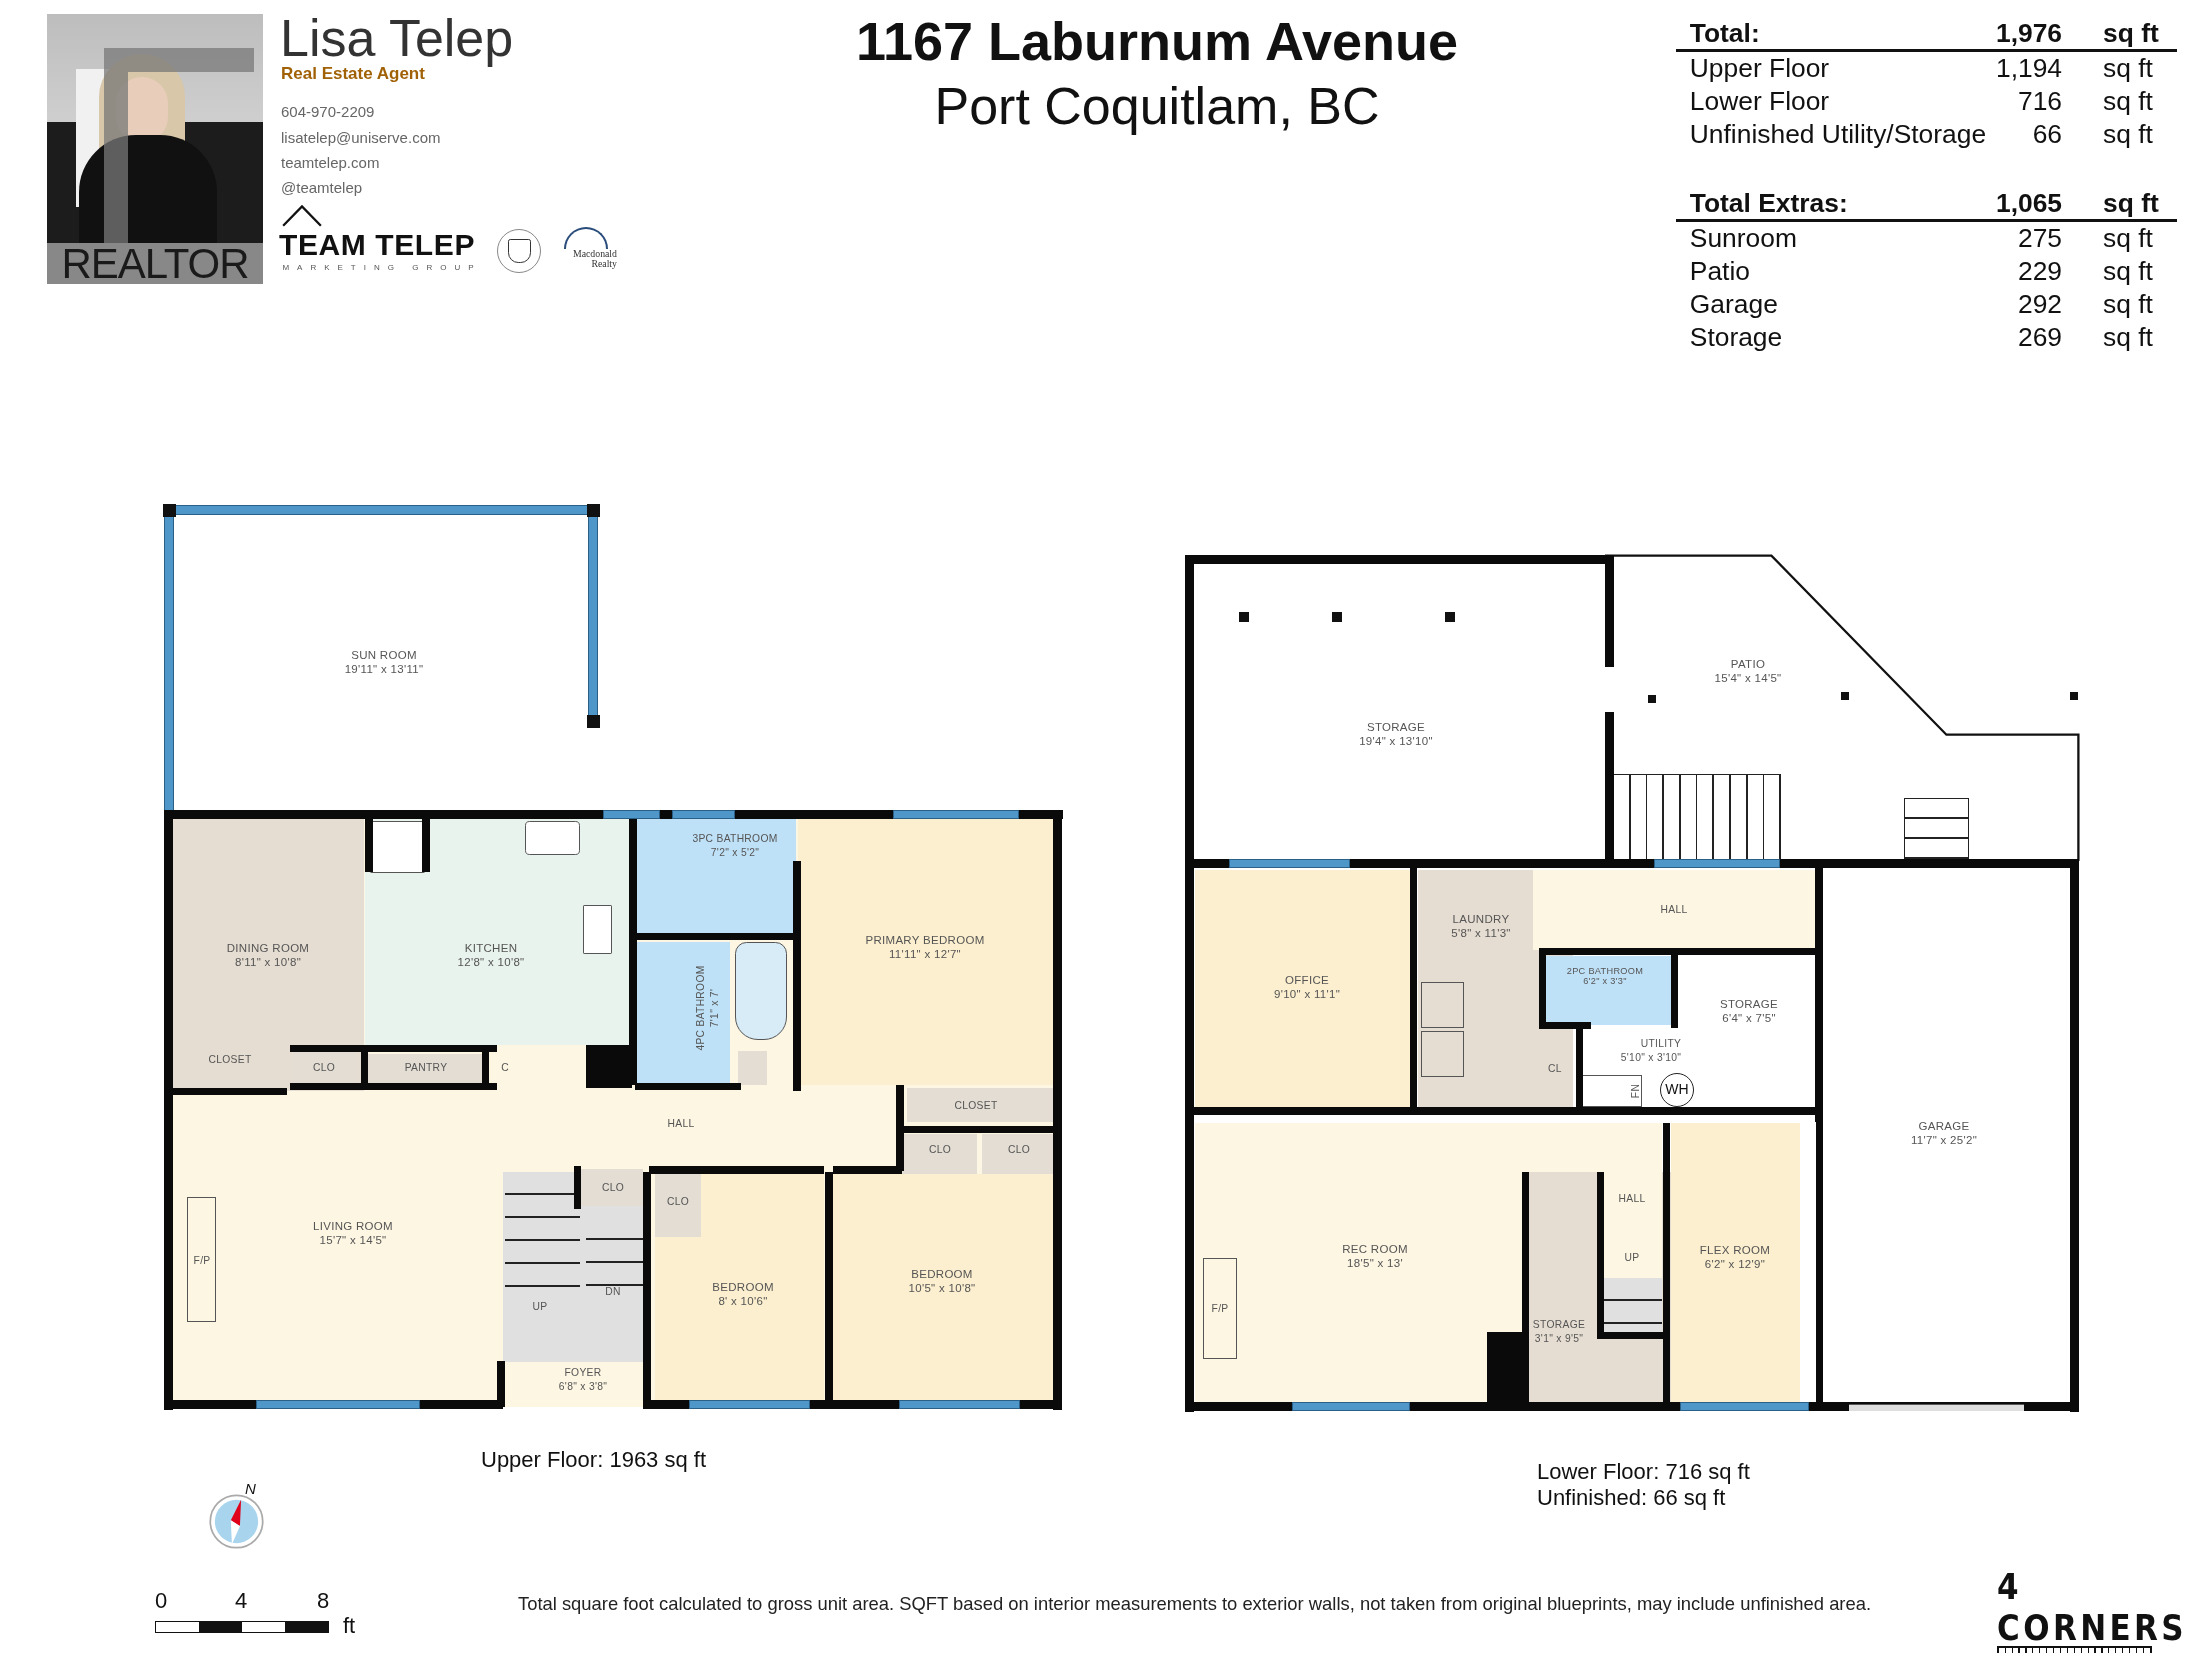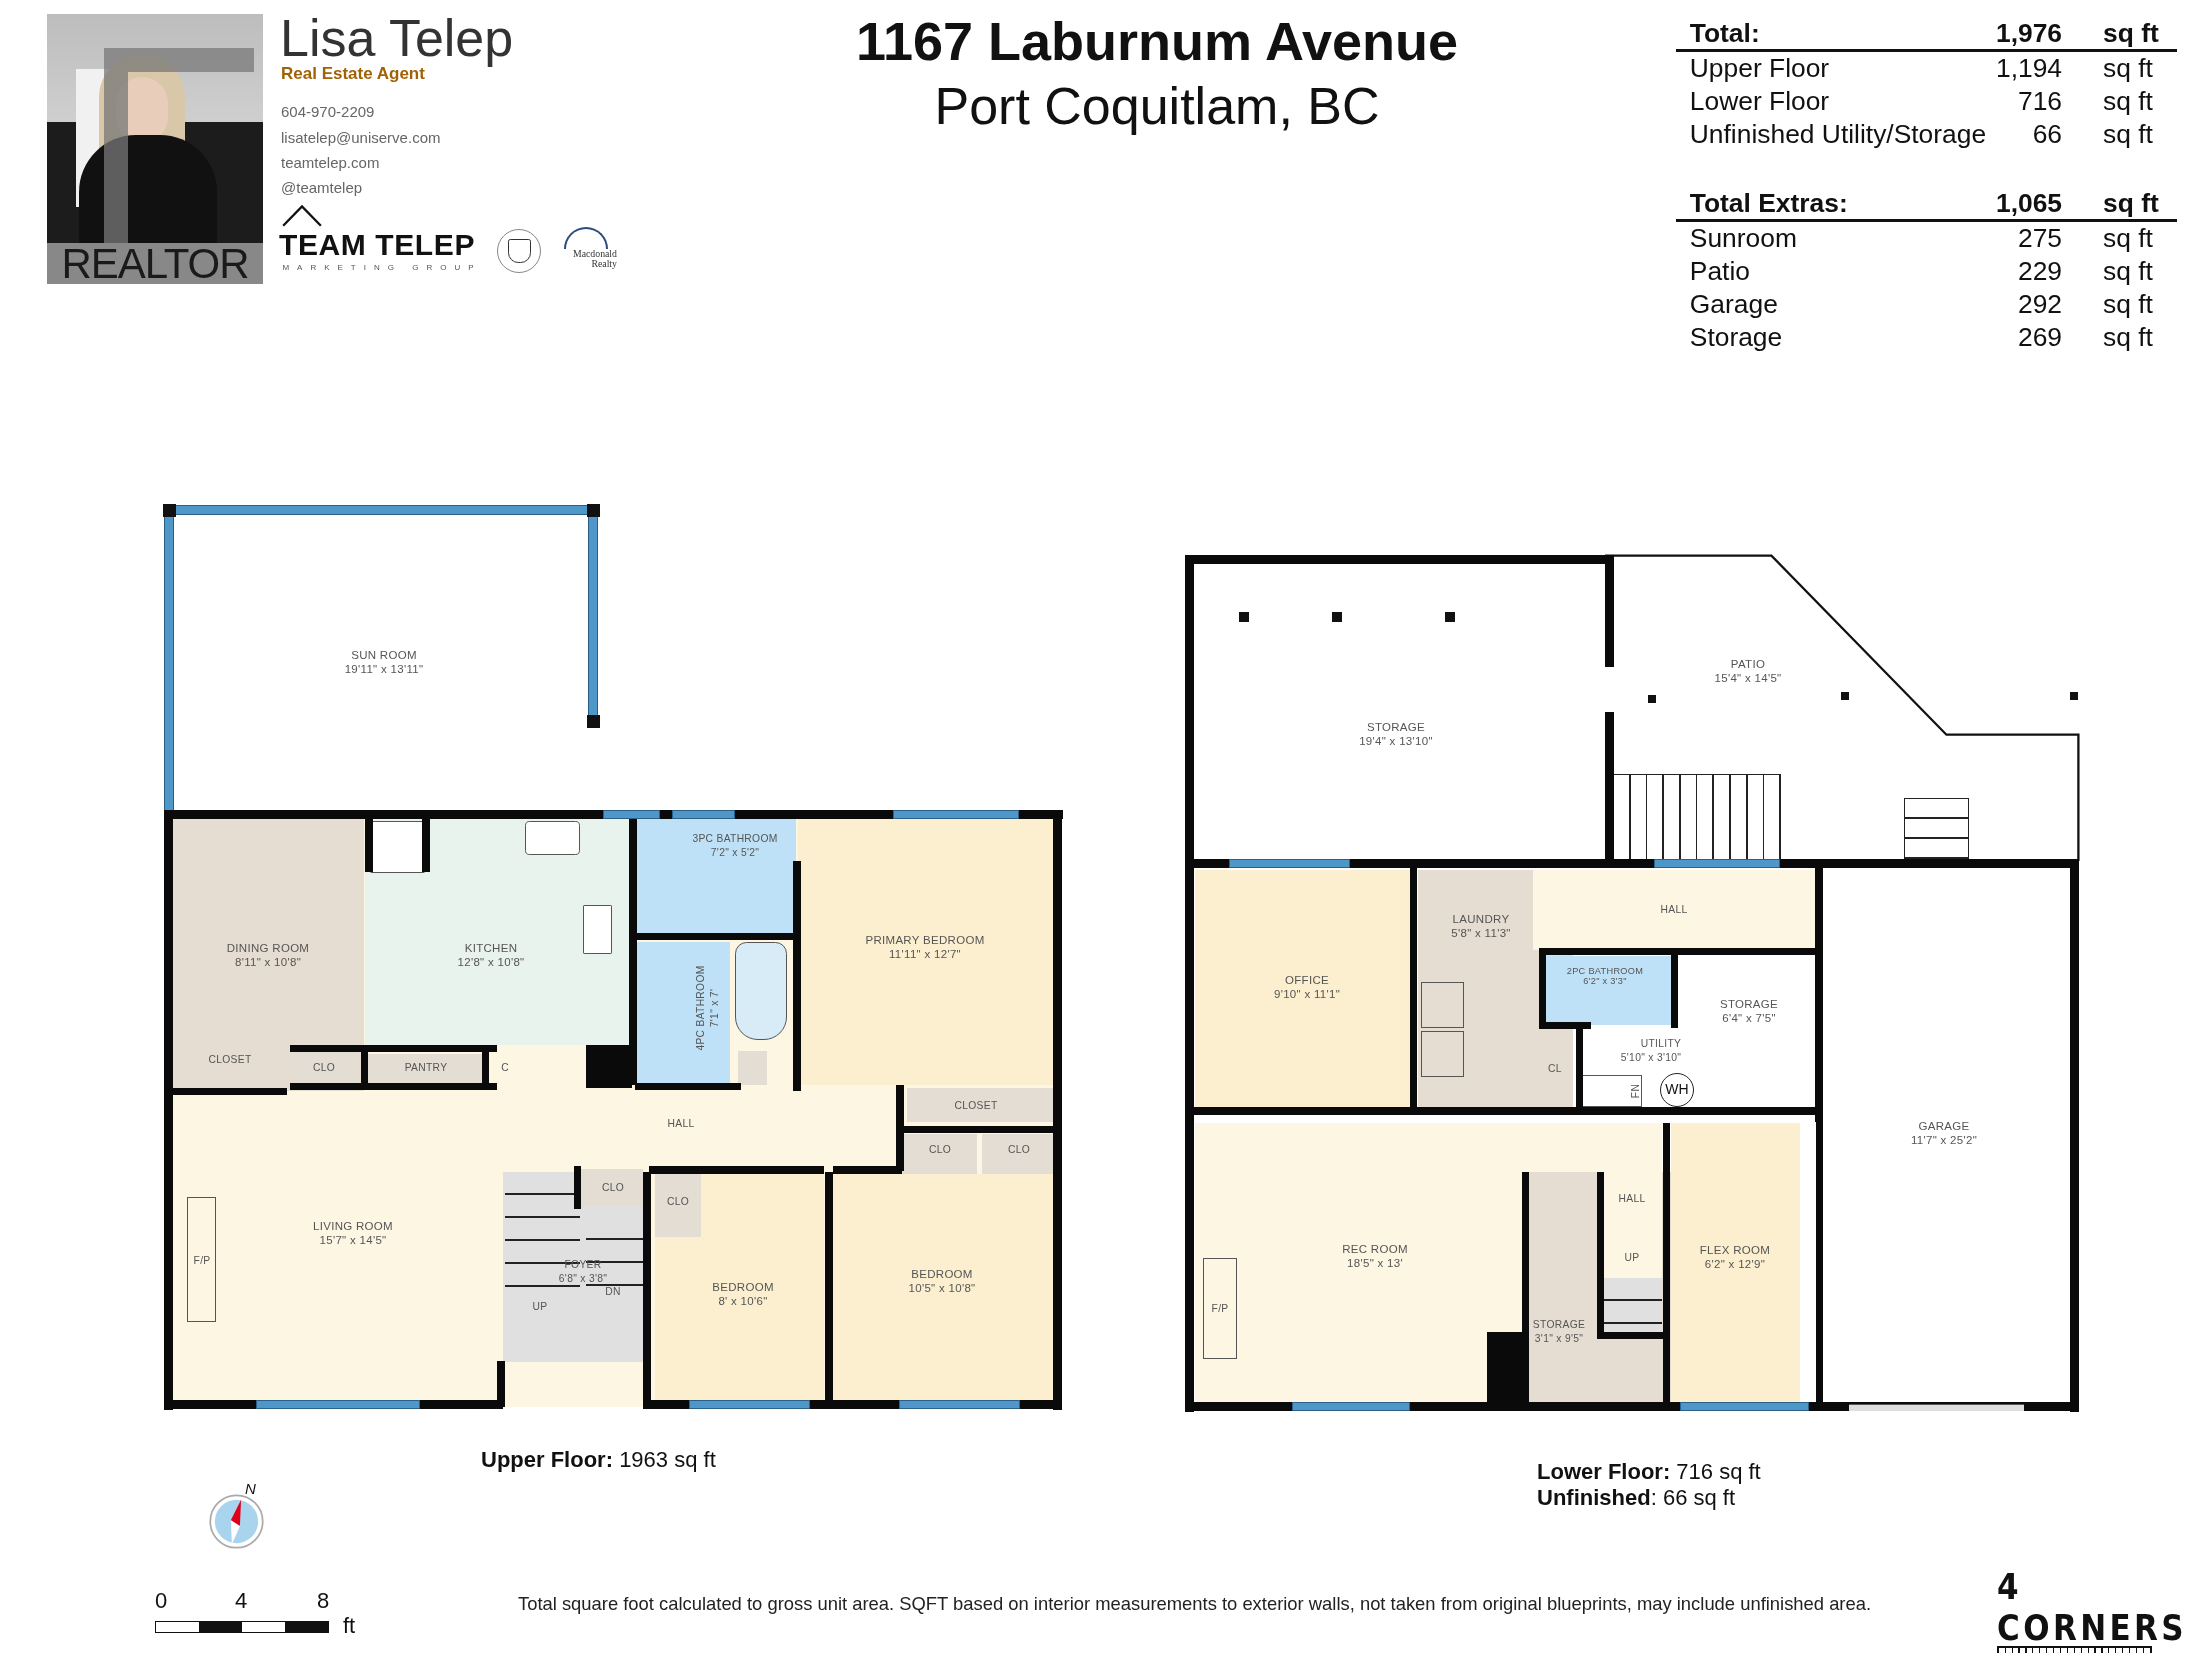--- a/index.html
+++ b/index.html
@@ -43,21 +43,21 @@
   .wall{position:absolute;background:#0a0a0a;}
   .win{position:absolute;background:#4f97c8;border:1.7px solid #2a5f88;box-sizing:border-box;}
   .rlabel{position:absolute;transform:translate(-50%,-50%);text-align:center;font-size:11.5px;color:#555;line-height:13.8px;white-space:nowrap;letter-spacing:0.3px;}
   .rlabel.small{font-size:10.3px;}
   .stairs{position:absolute;background:repeating-linear-gradient(180deg,#e0e0e0 0,#e0e0e0 20.7px,#222 20.7px,#222 23px);}
   .stairs.v{background:repeating-linear-gradient(90deg,#fff 0,#fff 15px,#222 15px,#222 16.7px);}
   .fixture{position:absolute;border:1.7px solid #555;background:#fff;border-radius:4.6px;box-sizing:border-box;}
   .post{position:absolute;width:10.3px;height:10.3px;background:#111;}
   
   .floor-label{font-size:22px;}
-  .floor-label b{font-weight:700;}
+  .floor-label b{font-weight:400;}
   .compass{left:208px;top:1480px;width:57px;height:69px;}
   .scale{left:155px;top:1588px;width:218px;height:52px;}
   .scale .nums{position:absolute;top:0;font-size:22px;}
   .scale .bar{position:absolute;top:33px;left:0;width:172px;height:10.3px;border:1.7px solid #111;display:flex;}
   .scale .bar span{flex:1;}
   .scale .bar span:nth-child(2n){background:#111;}
   .disclaimer{left:425px;top:1592px;width:1539px;text-align:center;font-size:18.4px;line-height:24px;color:#222;}
   .corners{left:1997px;top:1571px;width:155px;}
   .corners .big{font-size:31px;font-weight:700;letter-spacing:3.4px;font-family:"DejaVu Sans",sans-serif;transform:scaleY(1.15);}
   .corners .ruler{border:2.9px solid #111;height:30px;margin-top:3.4px;position:relative;background:repeating-linear-gradient(90deg,#fff 0,#fff 5.7px,#111 5.7px,#111 6.9px) top/100% 9.2px no-repeat;}
@@ -214,21 +214,21 @@
       <div>15'7" x 14'5"</div>
     </div>
   <div class="fixture" style="left:187px;top:1197px;width:29px;height:125px;border-radius:0;background:#fdf6e3;"></div>
   <div class="rlabel small" style="left:202px;top:1261px;">F/P</div>
 
   <div class="room" style="left:503px;top:1172px;width:144px;height:190px;background:#e0e0e0;"></div>
   <div class="stairs" style="left:505px;top:1172px;width:75px;height:126px;"></div>
   <div class="stairs" style="left:586px;top:1217px;width:57px;height:69px;"></div>
   <div class="rlabel small" style="left:540px;top:1307px;">UP</div>
   <div class="rlabel small" style="left:613px;top:1292px;">DN</div>
-  <div class="rlabel small" style="left:583px;top:1272px;">
+  <div class="rlabel small" style="left:583px;top:1380px;">
       <div>FOYER</div>
       <div>6'8" x 3'8"</div>
     </div>
   <div class="room" style="left:580px;top:1169px;width:63px;height:37px;background:#e3ddd3;"></div>
   <div class="rlabel small" style="left:613px;top:1188px;">CLO</div>
 
   <div class="room" style="left:655px;top:1174px;width:169px;height:227px;background:#fcefcf;"></div>
   <div class="room" style="left:655px;top:1174px;width:46px;height:63px;background:#e3ddd3;"></div>
   <div class="rlabel small" style="left:678px;top:1202px;">CLO</div>
   <div class="rlabel" style="left:743px;top:1295px;">

